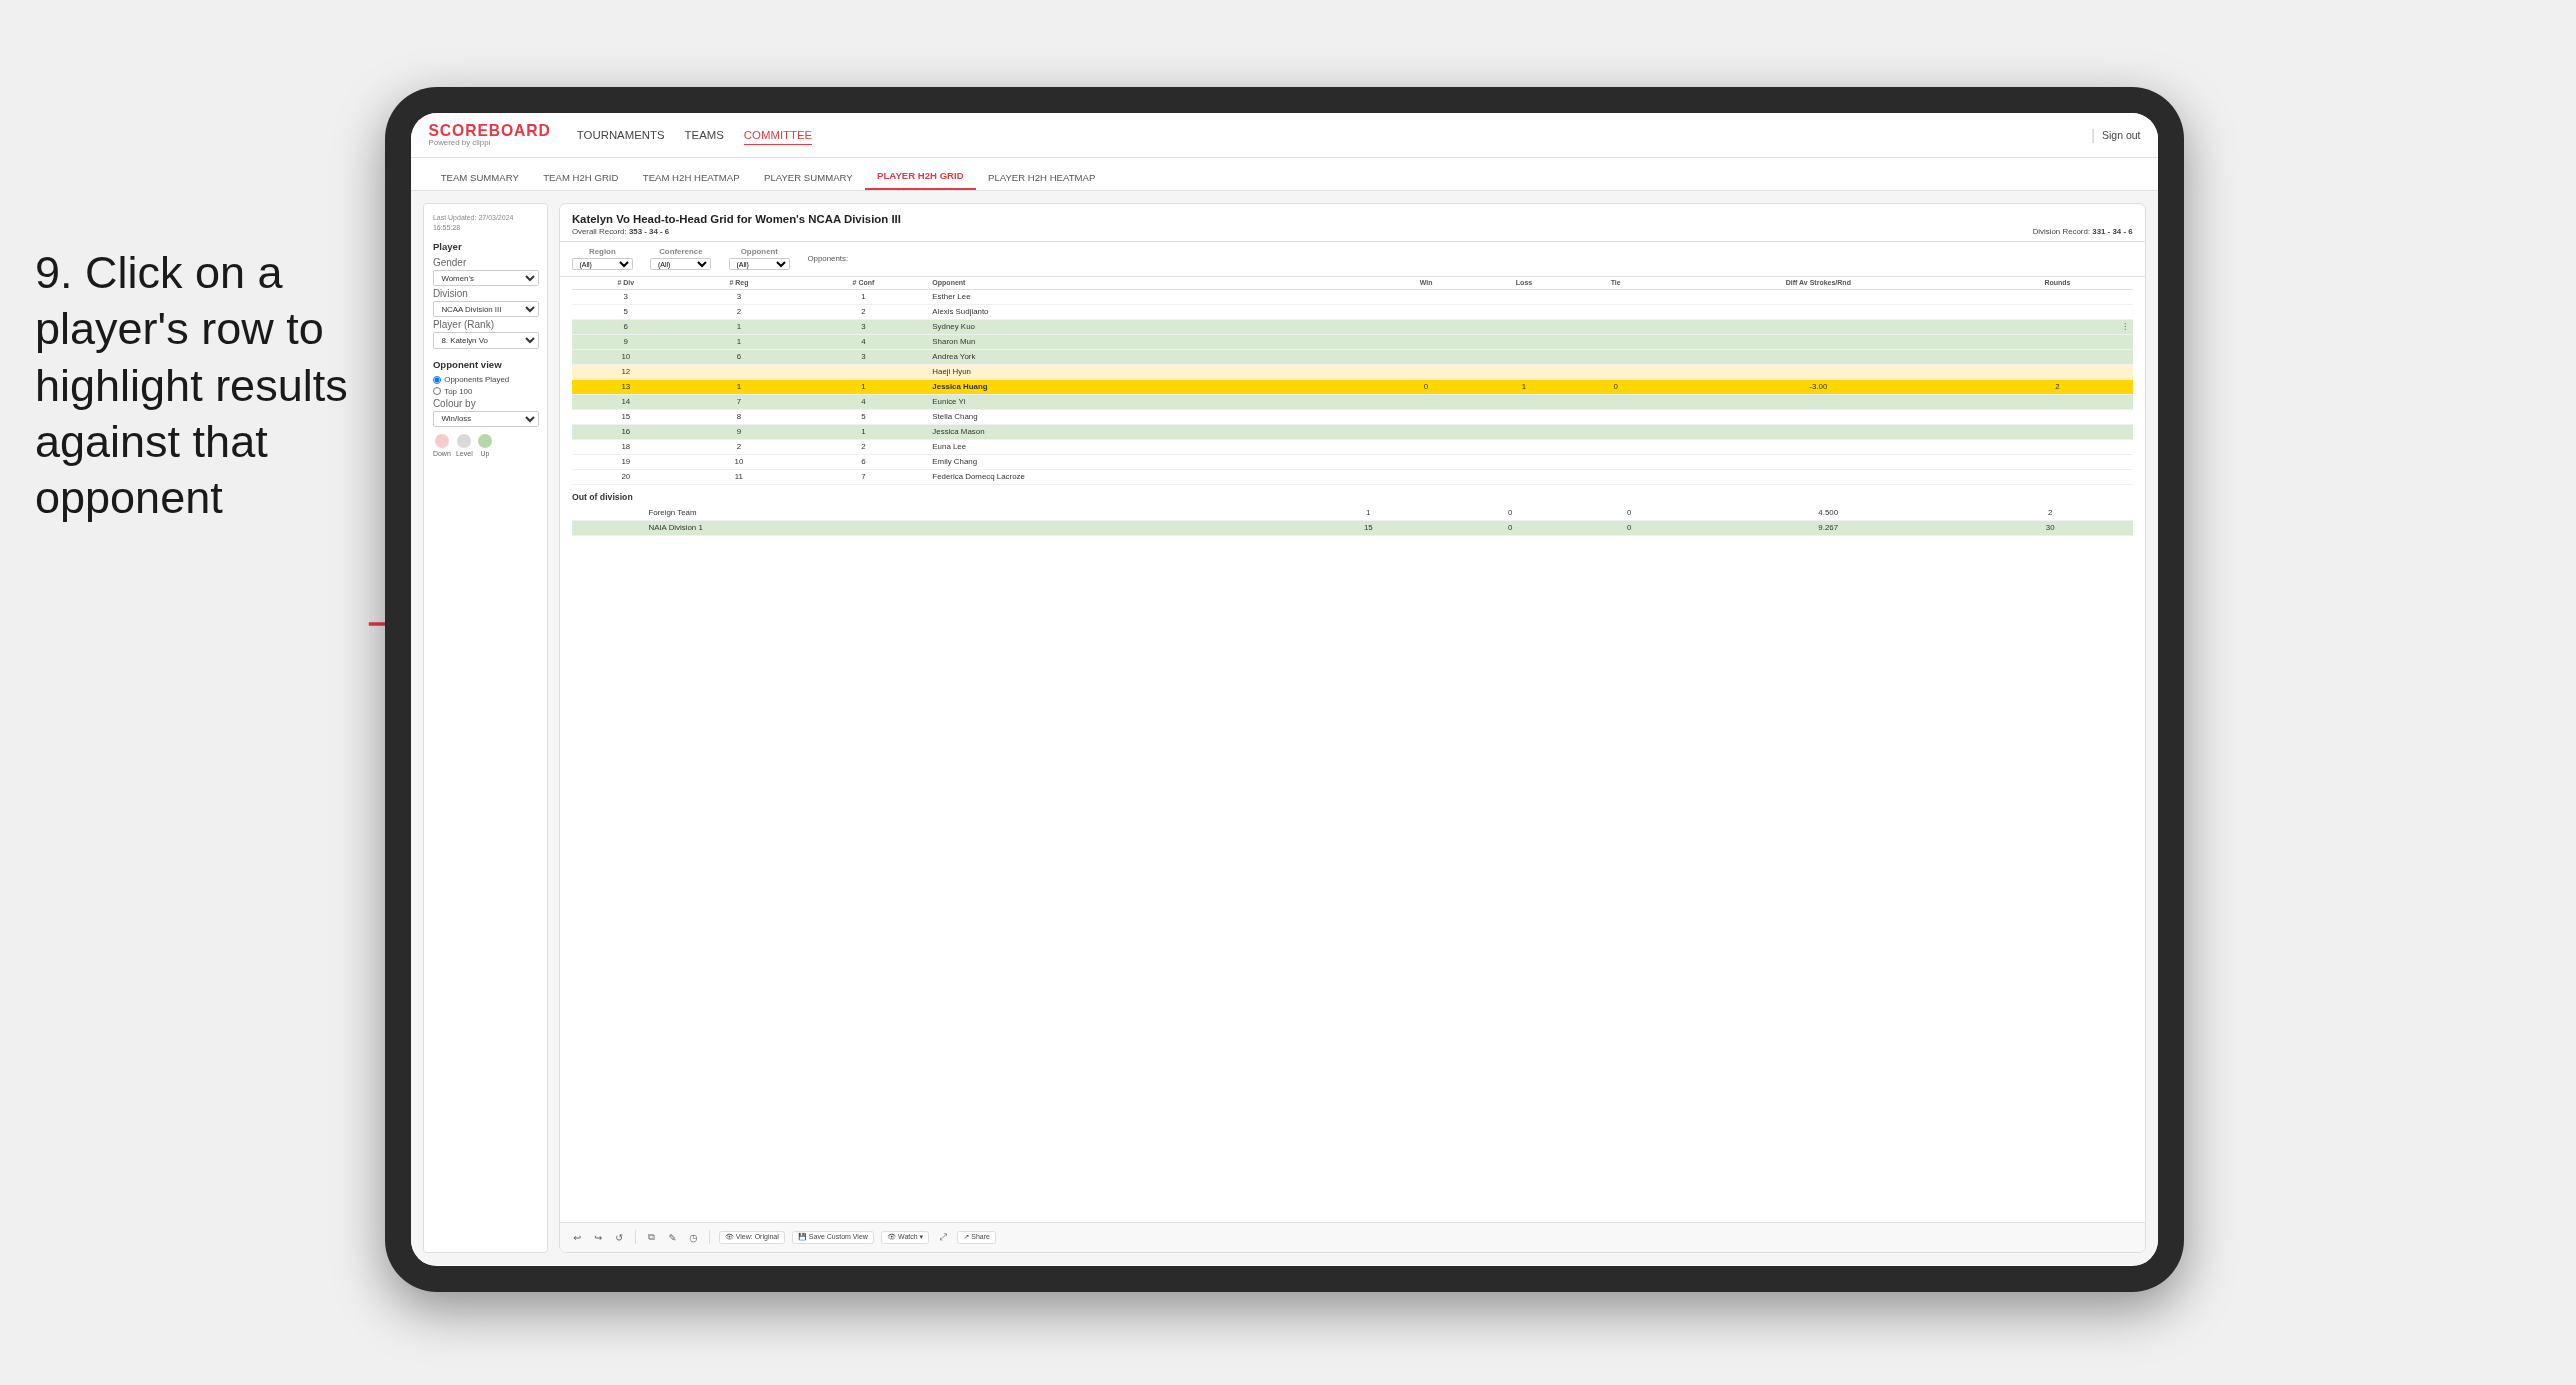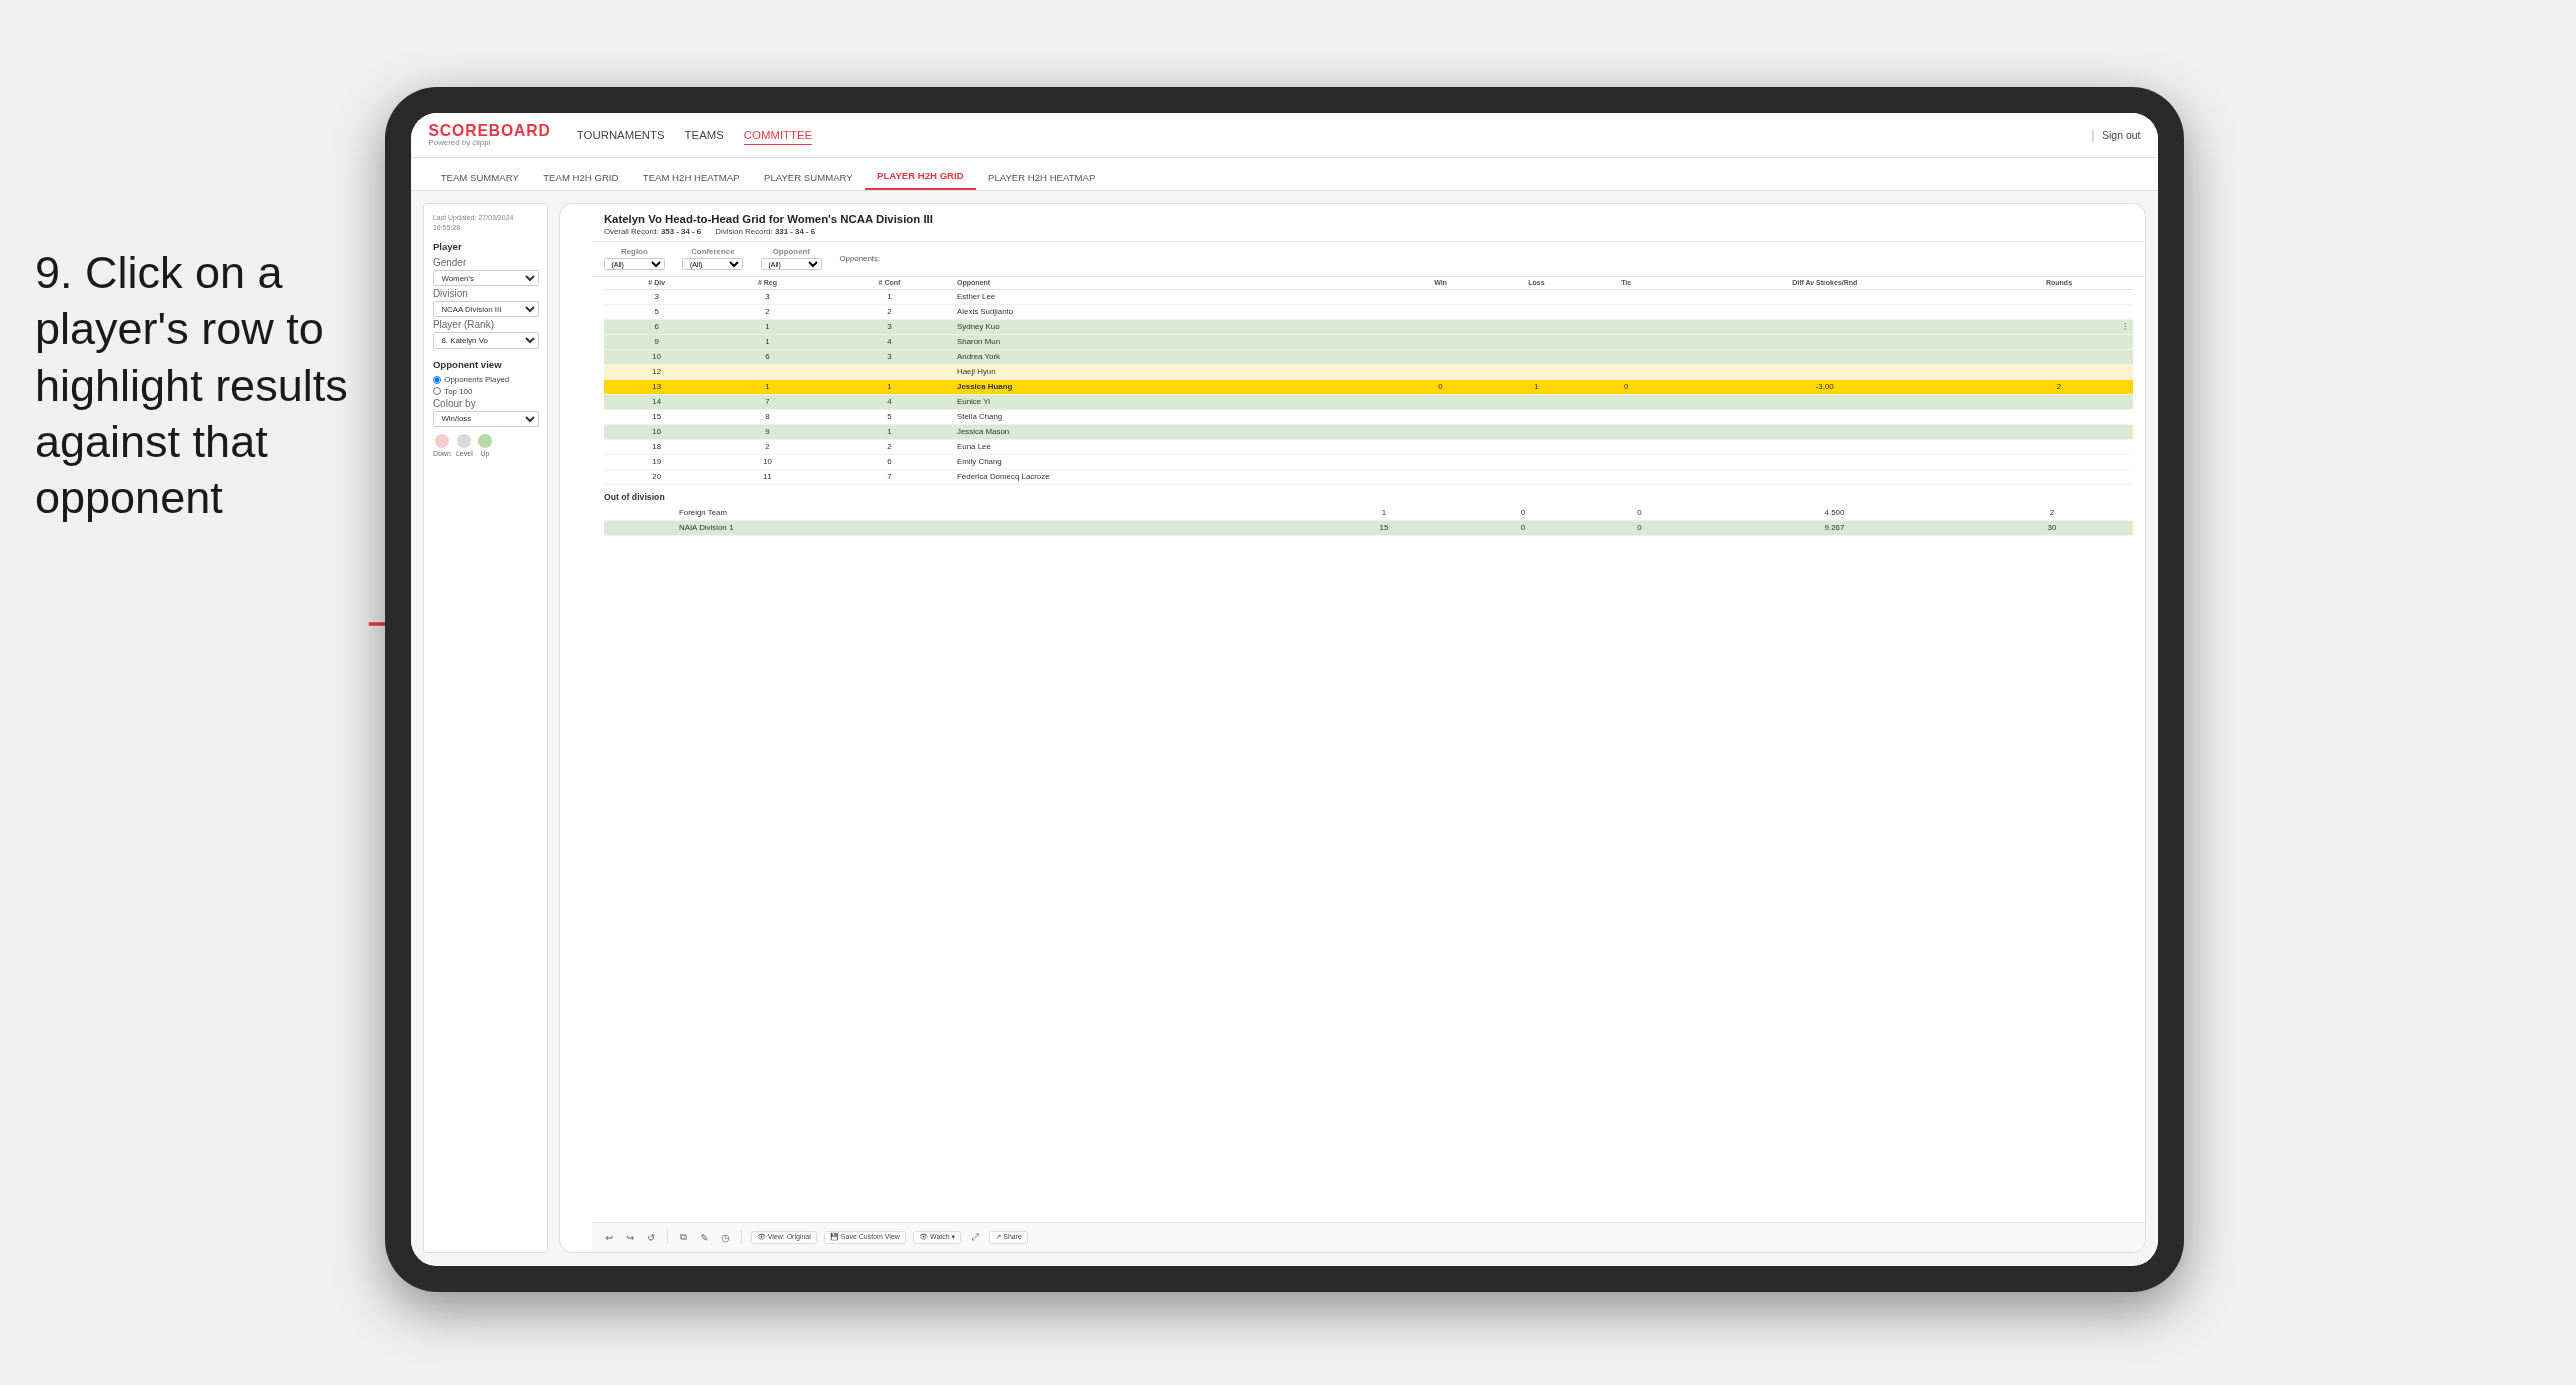--- a/index.html
+++ b/index.html
@@ -224,44 +224,44 @@
       width: 14px;
       height: 14px;
       border-radius: 50%;
     }
 
     
     .right-panel {
       flex: 1;
       background: #fff;
       border: 0.9px solid #ddd;
-      border-radius: 13px;
+      border-radius: 7px;
       overflow: hidden;
       display: flex;
       flex-direction: column;
-      padding-left: 32px;
     }
 
     .grid-header {
       padding: 8.7px 12.2px 5.2px;
       border-bottom: 0.9px solid #e0e0e0;
     }
 
     .grid-title {
       font-size: 11.4px;
       font-weight: 700;
       color: #222;
       margin-bottom: 1.7px;
     }
 
     .grid-records {
       display: flex;
-      gap: 14px;
+      gap: 26px;
       font-size: 7.9px;
       color: #444;
+      justify-content: space-between;
     }
 
     .record-bold {
       font-weight: 700;
     }
 
     
     .filter-row {
       display: flex;
       gap: 0;

